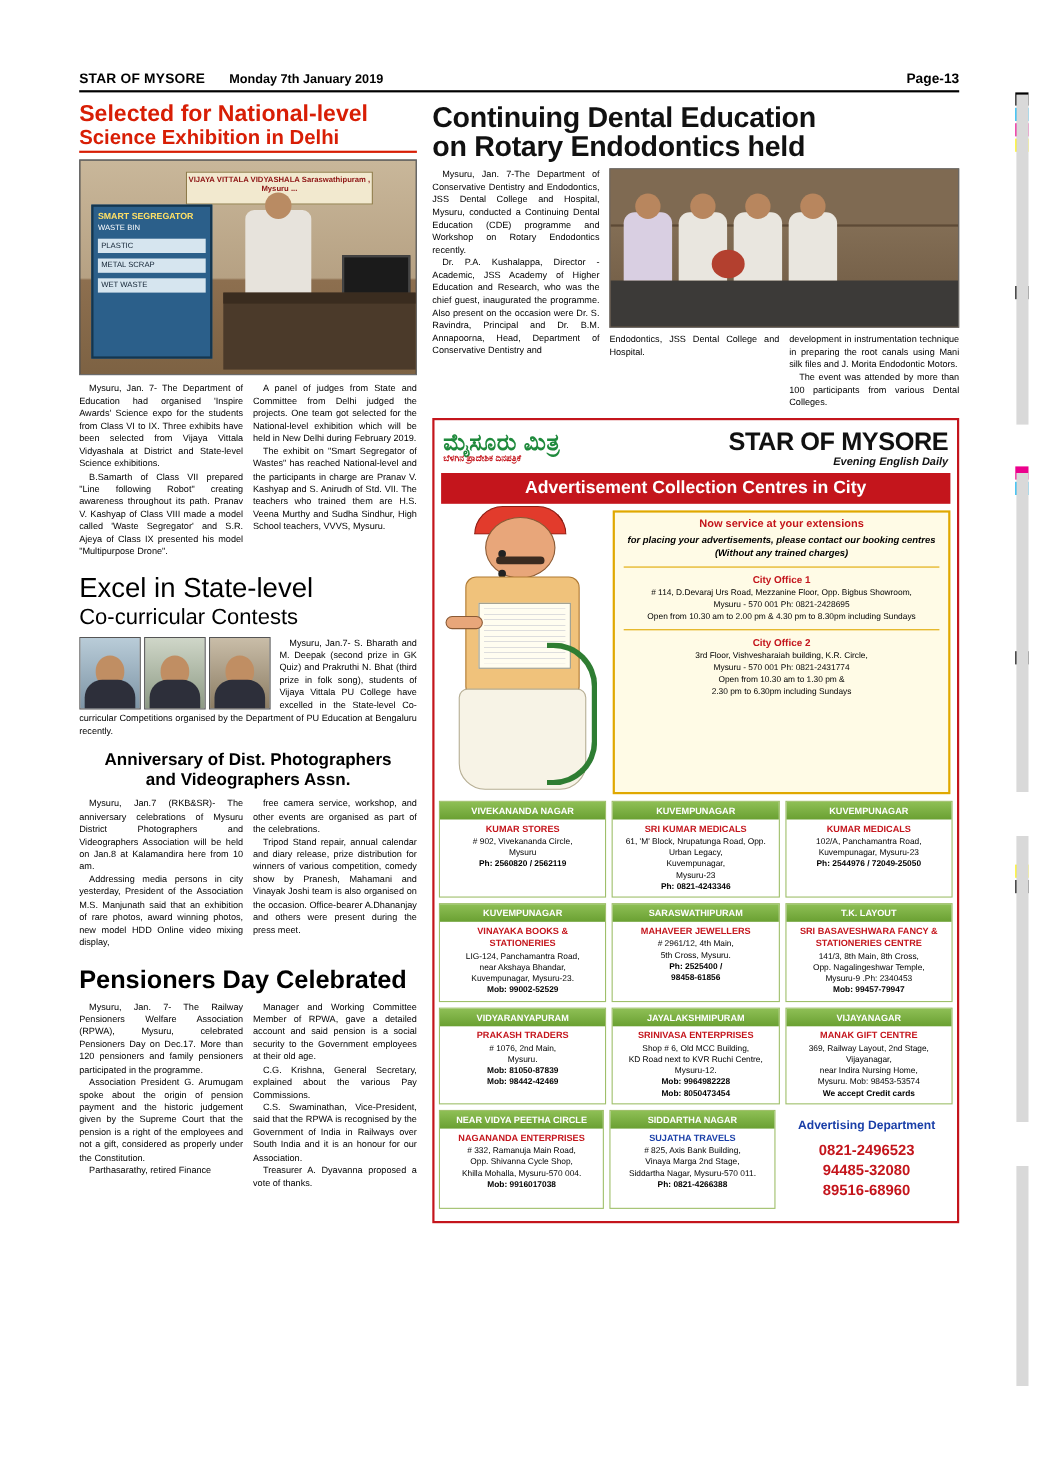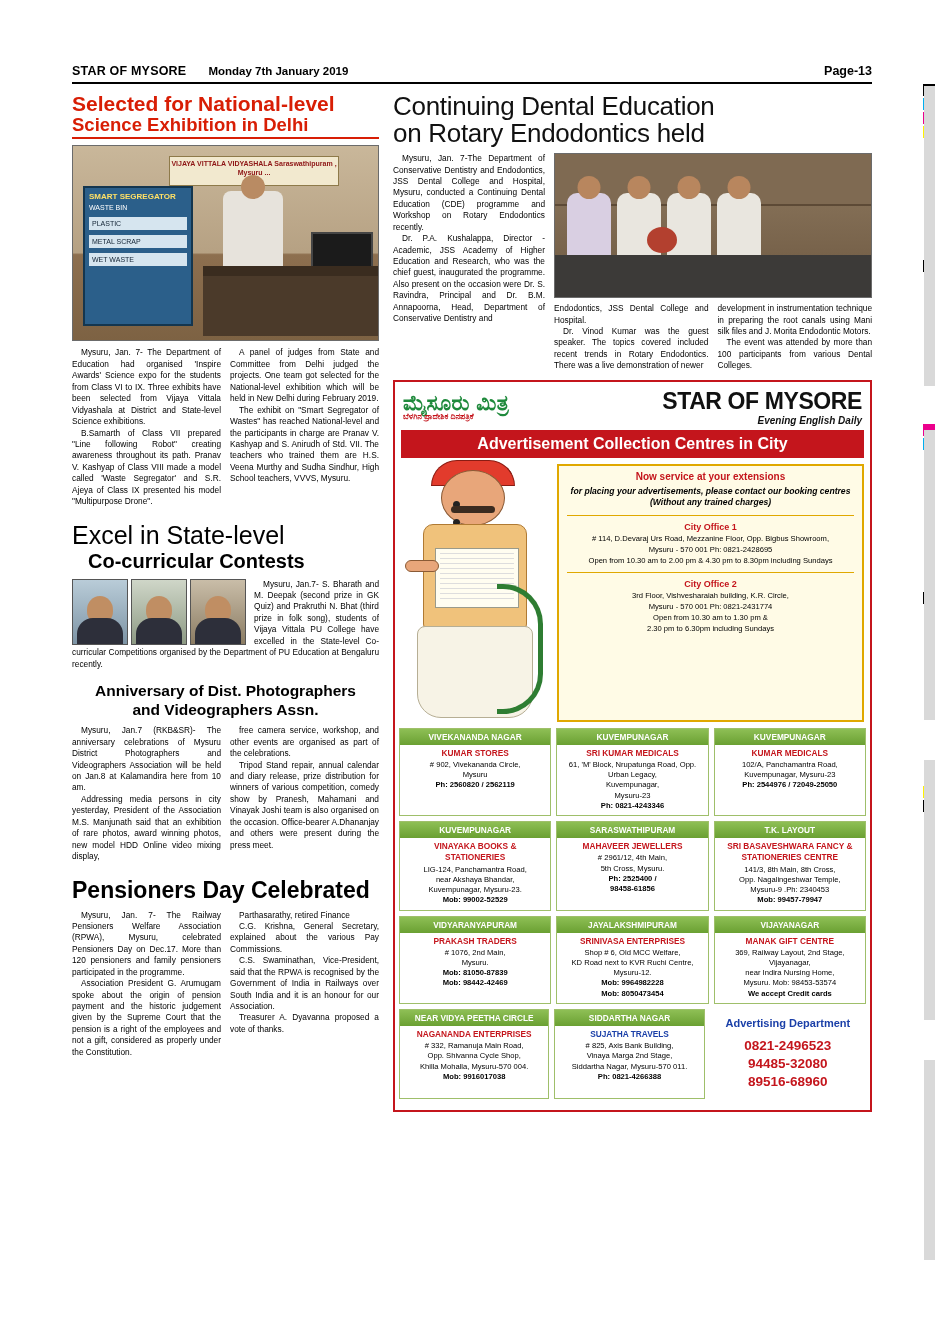--- a/index.html
+++ b/index.html
@@ -47,28 +47,28 @@
     font-weight: bold;
   }
   h1.head-red .l2 { display:block; font-size: 18.5px; }
   .rule-red { border-bottom: 2px solid #d81e05; margin: 3px 0 6px; }
 
   h1.head-black {
     color: #111;
     font-size: 26px;
     line-height: 1.04;
     margin: 0 0 6px 0;
-    font-weight: normal;
+    font-weight: bold;
     letter-spacing: -.3px;
   }
   h1.head-black .l2 { display:block; }
   h2.head-black2 {
     font-size: 25px; line-height: 1.04; margin: 0 0 2px; font-weight: normal;
   }
-  h2.sub-black { font-size: 20px; margin: 0 16px 6px; font-weight: bold; }
+  h2.sub-black { font-size: 20px; margin: 0 0 6px; font-weight: normal; }
   h3.center-head {
     font-size: 15.5px; text-align: center; margin: 12px 0 6px; line-height: 1.2;
     font-weight: bold;
   }
   h2.big-left { font-size: 23px; margin: 14px 0 6px; font-weight: bold; }
 
   
   .photo {
     position: relative; overflow: hidden; background: #8a7f6a;
     border: 1px solid #6b6b6b;
@@ -301,20 +301,21 @@
         <p>free camera service, workshop, and other events are organised as part of the celebrations.</p>
         <p>Tripod Stand repair, annual calendar and diary release, prize distribution for winners of various competition, comedy show by Pranesh, Mahamani and Vinayak Joshi team is also organised on the occasion. Office-bearer A.Dhananjay and others were present during the press meet.</p>
       </div>
 
       <h2 class="big-left">Pensioners Day Celebrated</h2>
 
       <div class="flow cols2">
         <p>Mysuru, Jan. 7- The Railway Pensioners Welfare Association (RPWA), Mysuru, celebrated Pensioners Day on Dec.17. More than 120 pensioners and family pensioners participated in the programme.</p>
         <p>Association President G. Arumugam spoke about the origin of pension payment and the historic judgement given by the Supreme Court that the pension is a right of the employees and not a gift, considered as properly under the Constitution.</p>
         <p>Parthasarathy, retired Finance</p>
+        <p>Manager and Working Committee Member of RPWA, gave a detailed account and said pension is a social security to the Government employees at their old age.</p>
         <p>C.G. Krishna, General Secretary, explained about the various Pay Commissions.</p>
         <p>C.S. Swaminathan, Vice-President, said that the RPWA is recognised by the Government of India in Railways over South India and it is an honour for our Association.</p>
         <p>Treasurer A. Dyavanna proposed a vote of  thanks.</p>
       </div>
     </div>
 
     <div class="col-right">
 
       <h1 class="head-black">
         <span>Continuing Dental Education</span>
@@ -333,21 +334,20 @@
             <div class="dp-seat"></div>
             <div class="dp-p dp1"></div>
             <div class="dp-p dp2"></div>
             <div class="dp-p dp3"></div>
             <div class="dp-p dp4"></div>
             <div class="dp-flowers"></div>
           </div>
           <div style="display:flex; gap:9px; margin-top:5px;">
             <div style="flex:1" class="flow">
               <p style="text-indent:0">Endodontics, JSS Dental College and Hospital.</p>
-              <p>Dr. Vinod Kumar was the guest speaker. The topics covered included recent trends in Rotary Endodontics. There was a live demonstration of newer</p>
             </div>
             <div style="flex:1" class="flow">
               <p style="text-indent:0">development in instrumentation technique in preparing the root canals using Mani silk files and J. Morita Endodontic Motors.</p>
               <p>The event was attended by more than 100 participants from various Dental Colleges.</p>
             </div>
           </div>
         </div>
       </div>
 
       <div class="ad">
@@ -469,21 +469,21 @@
                 <div># 1076, 2nd Main,</div>
                 <div>Mysuru.</div>
                 <div class="cbold">Mob: 81050-87839</div>
                 <div class="cbold">Mob: 98442-42469</div>
               </div>
             </div>
             <div class="cell">
               <div class="chead">JAYALAKSHMIPURAM</div>
               <div class="cbody">
                 <span class="cname">SRINIVASA ENTERPRISES</span>
-                <div>Shop # 6, Old MCC Welfare,</div>
+                <div>Shop # 6, Old MCC Building,</div>
                 <div>KD Road next to KVR Ruchi  Centre,</div>
                 <div>Mysuru-12.</div>
                 <div class="cbold">Mob: 9964982228</div>
                 <div class="cbold">Mob: 8050473454</div>
               </div>
             </div>
             <div class="cell">
               <div class="chead">VIJAYANAGAR</div>
               <div class="cbody">
                 <span class="cname">MANAK GIFT CENTRE</span>

